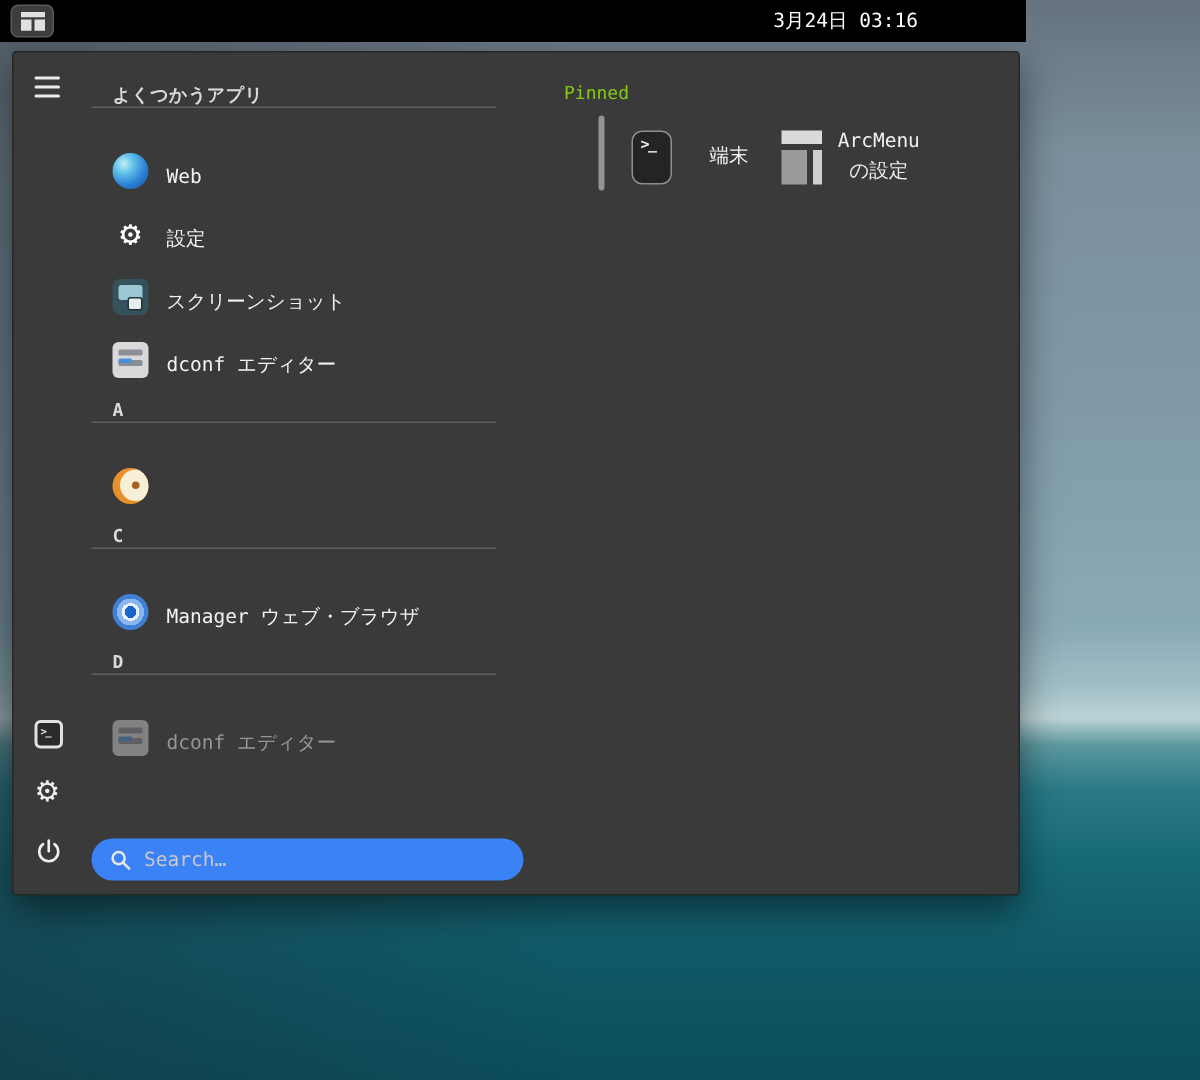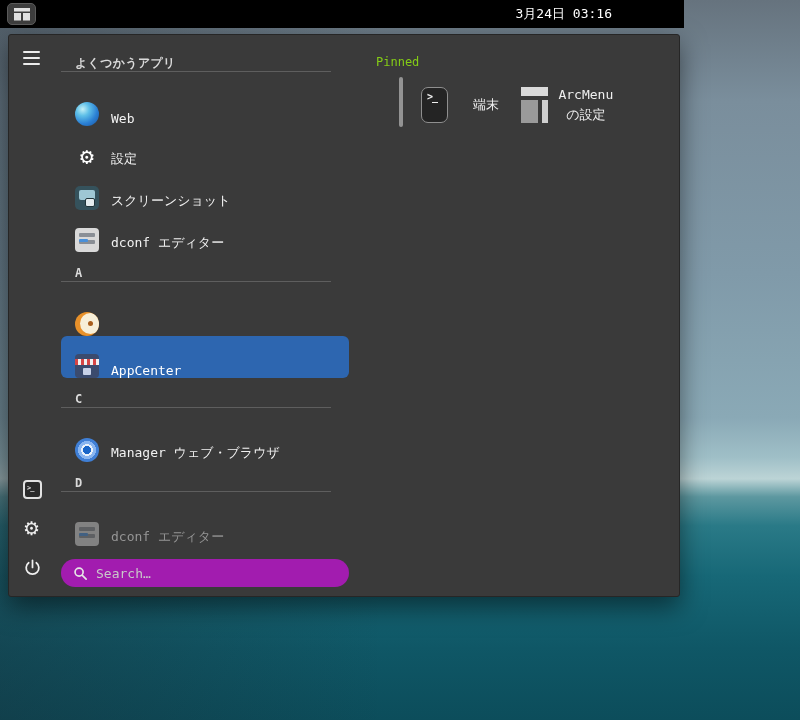--- a/index.html
+++ b/index.html
@@ -115,21 +115,21 @@
   .ic-appcenter::before { content:""; position:absolute; left:0; right:0; top:5px; height:6px;
     background:repeating-linear-gradient(90deg,#d64545 0 3px,#f0f0f0 3px 6px); }
   .ic-appcenter::after { content:""; position:absolute; left:8px; bottom:3px; width:8px; height:7px;
     background:#c8d2e8; border-radius:1px; }
   .ic-chromium { border-radius:50%;
     background:radial-gradient(circle, #1a66c8 0 4px, #e8f1fb 4px 6px, #8ab6f0 6px 9px, #3f7fd6 9px 12px); }
 
   
   .searchbar {
     position:absolute; left:52px; bottom:9px; width:288px; height:28px;
-    background:#a21caf; border-radius:14px; display:flex; align-items:center;
+    background:#3b82f6; border-radius:14px; display:flex; align-items:center;
     gap:8px; padding:0 12px;
   }
   .searchbar input {
     flex:1; background:transparent; border:none; outline:none;
     color:#ececec; font:13px "DejaVu Sans Mono","DejaVu Sans",monospace;
   }
   .searchbar input::placeholder { color:#c9c9c9; opacity:1; }
 
   
   .pinned { position:absolute; left:367px; top:20px; }
@@ -205,24 +205,20 @@
       <span class="ic ic-dconf"></span>
       <span class="lbl">dconf エディター</span>
     </div>
 
     <div class="sec-header">
       <span>A</span>
     </div>
     <div class="app-row">
       <span class="ic ic-activity"></span>
     </div>
-    <div class="app-row selected">
-      <span class="ic ic-appcenter"></span>
-      <span class="lbl">AppCenter</span>
-    </div>
 
     <div class="sec-header">
       <span>C</span>
     </div>
     <div class="app-row">
       <span class="ic ic-chromium"></span>
       <span class="lbl">Manager ウェブ・ブラウザ</span>
     </div>
 
     <div class="sec-header">

